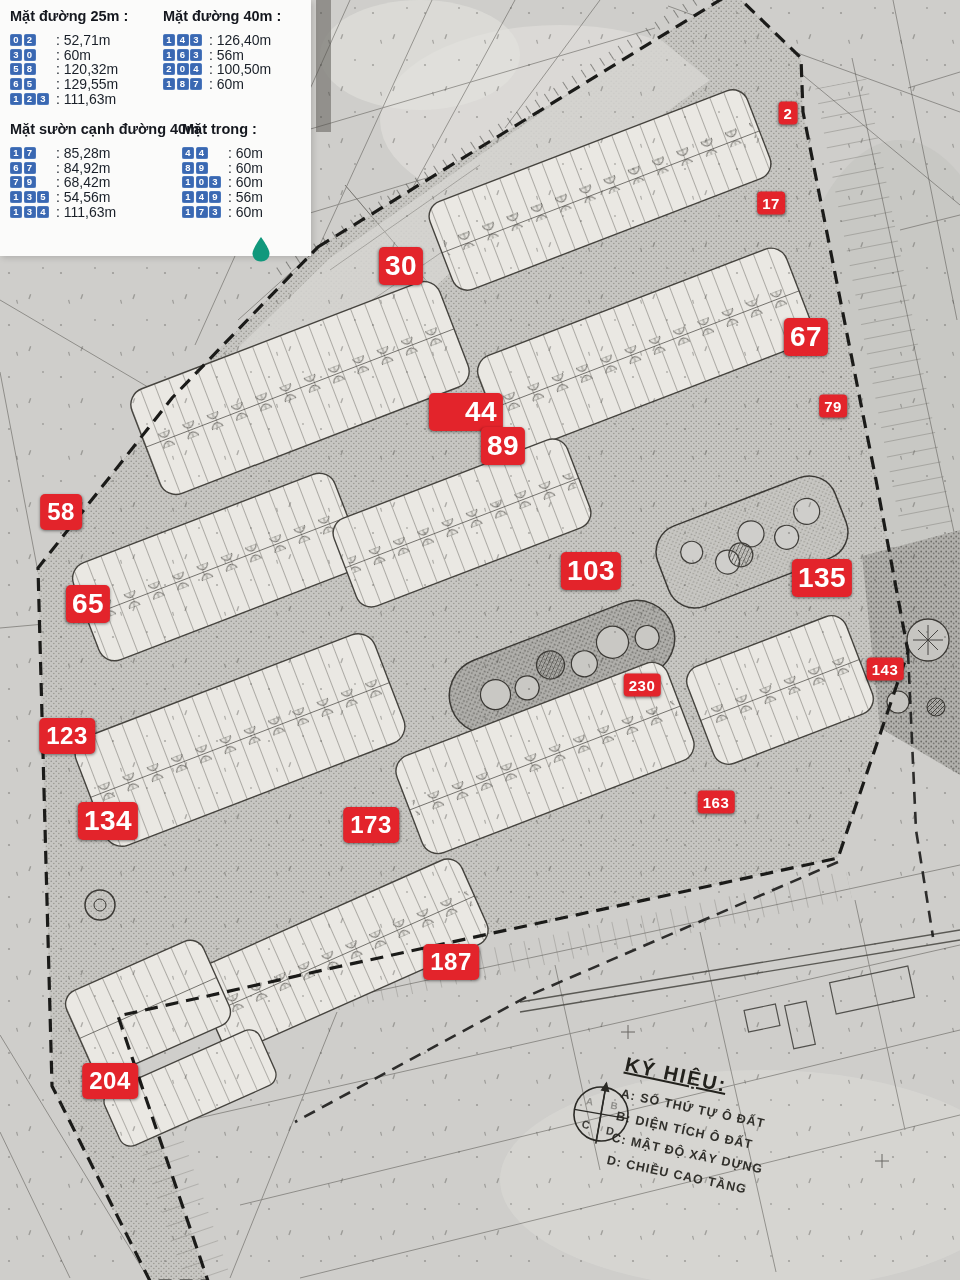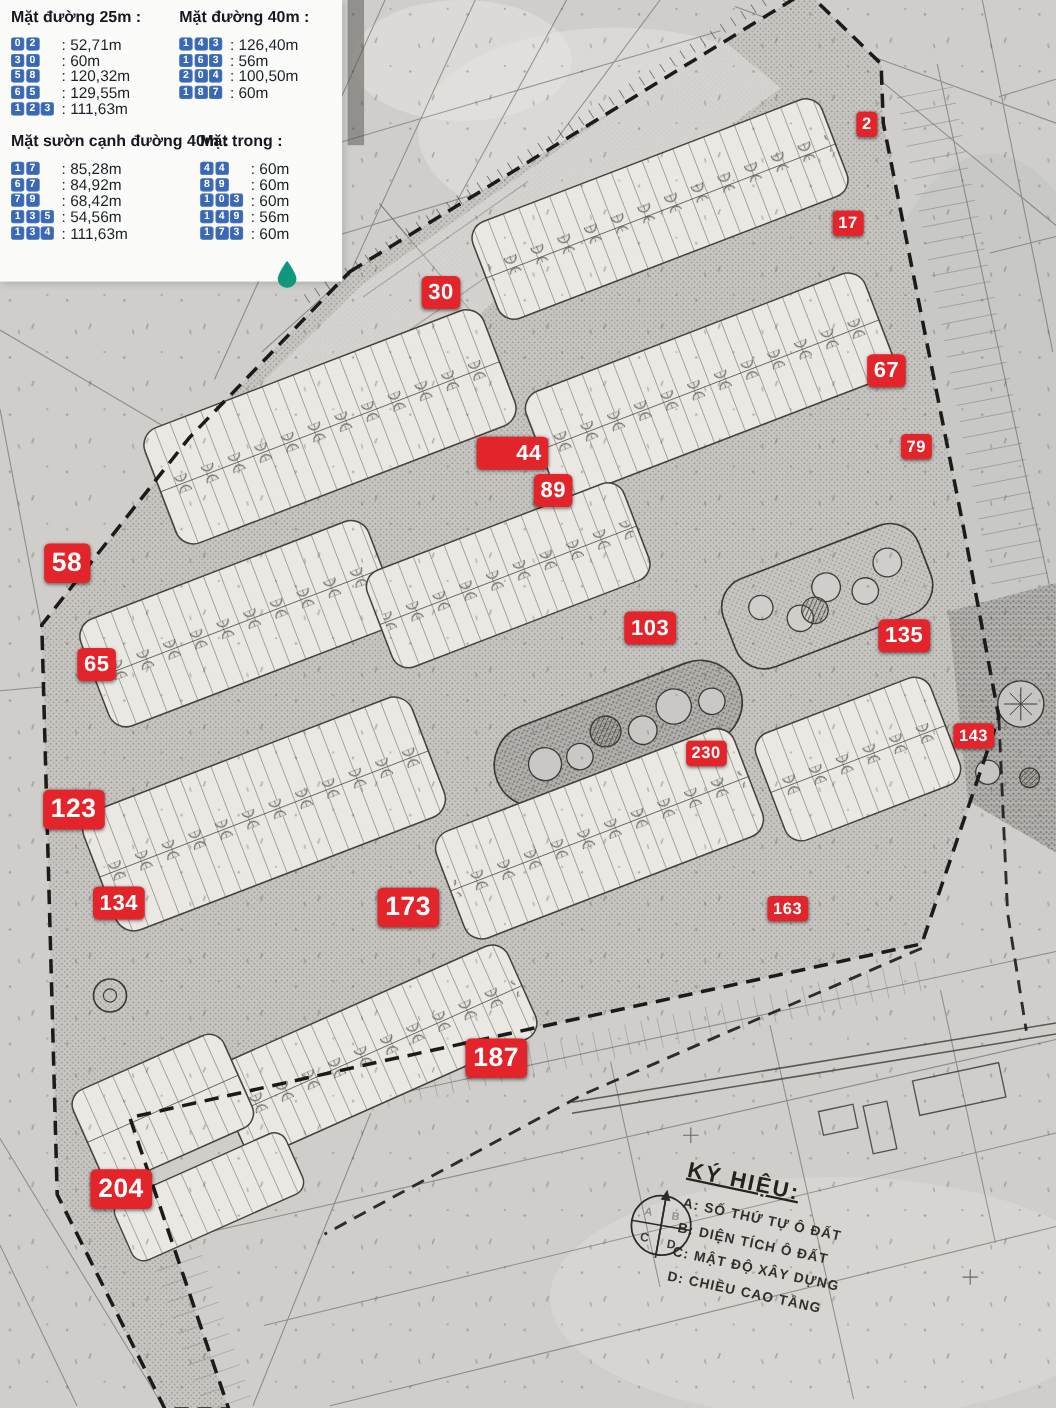--- a/index.html
+++ b/index.html
@@ -11,21 +11,21 @@
   svg{position:absolute;left:0;top:0;}
 
   
   .marker{
     position:absolute;transform:translate(-50%,-50%);
     background:#e3242b;color:#fff;font-weight:700;line-height:1;
     border-radius:5px;text-align:center;letter-spacing:.5px;
     box-shadow:0 1px 3px rgba(0,0,0,.45);cursor:pointer;white-space:nowrap;
   }
   .marker.sm{font-size:15px;padding:4px 5px;border-radius:4px;}
-  .marker.lg{font-size:20px;padding:5px 6px;}
+  .marker.lg{font-size:28px;padding:5px 6px;}
   .marker.xl{font-size:24px;padding:6px 7px;text-align:right;}
 
   
   .legend-panel{
     position:absolute;left:0;top:0;width:311px;height:256px;
     background:#fbfbfa;box-shadow:2px 2px 6px rgba(0,0,0,.15);
   }
   .lg-group{position:absolute;}
   .lg-title{font-size:14.5px;font-weight:700;color:#15181f;margin-bottom:9px;white-space:nowrap;}
   .lg-row{display:flex;align-items:center;height:14.6px;}
@@ -464,19 +464,19 @@
       <div class="marker sm" style="left: 833px; top: 406px;">79</div>
       <div class="marker lg" style="left: 466px; top: 412px; padding-left: 36px;">44</div>
       <div class="marker lg" style="left: 503px; top: 446px;">89</div>
       <div class="marker xl" style="left: 61px; top: 512px;">58</div>
       <div class="marker lg" style="left: 591px; top: 571px;">103</div>
       <div class="marker lg" style="left: 822px; top: 578px;">135</div>
       <div class="marker lg" style="left: 88px; top: 604px;">65</div>
       <div class="marker sm" style="left: 885px; top: 669px;">143</div>
       <div class="marker sm" style="left: 642px; top: 685px;">230</div>
       <div class="marker xl" style="left: 67px; top: 736px;">123</div>
-      <div class="marker sm" style="left: 716px; top: 826px;">163</div>
+      <div class="marker sm" style="left: 716px; top: 802px;">163</div>
       <div class="marker lg" style="left: 108px; top: 821px;">134</div>
       <div class="marker xl" style="left: 371px; top: 825px;">173</div>
       <div class="marker xl" style="left: 451px; top: 962px;">187</div>
       <div class="marker xl" style="left: 110px; top: 1081px;">204</div>
     </div>
 </div>
 
 </body></html>

